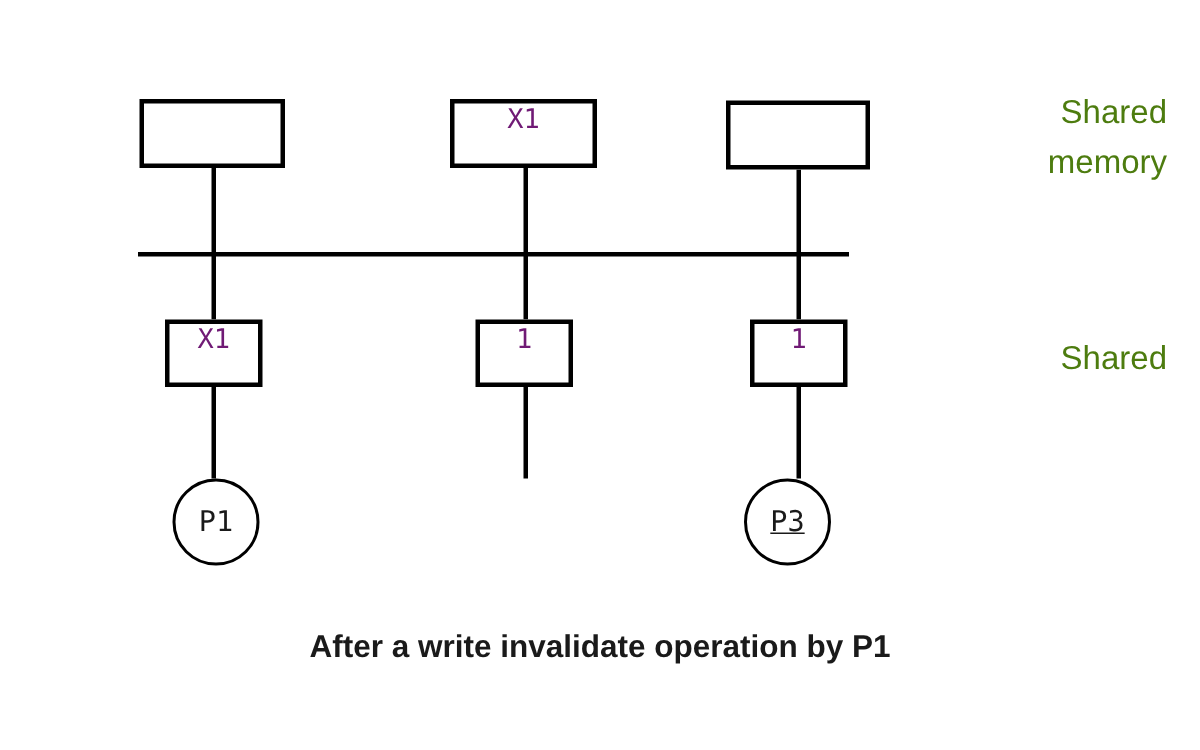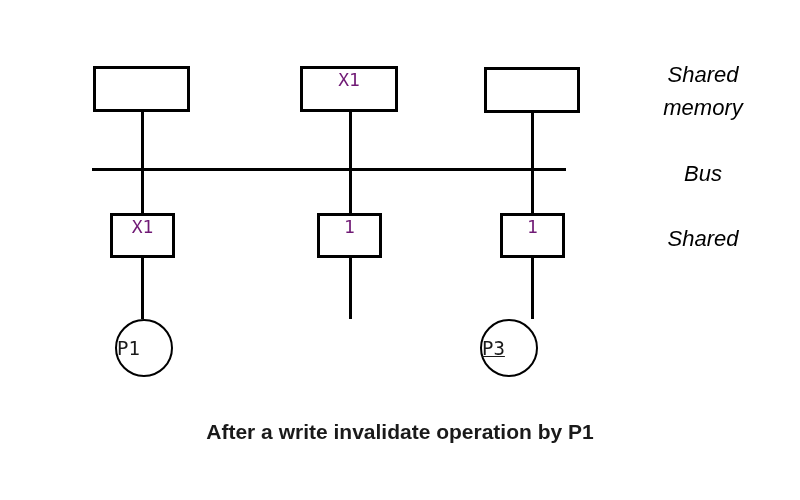--- a/index.html
+++ b/index.html
@@ -37,45 +37,45 @@
     position: absolute;
     box-sizing: border-box;
     top: 319px;
     width: 58px;
     height: 58px;
     border: 2.5px solid #000000;
     border-radius: 50%;
     background: #ffffff;
     display: flex;
     align-items: center;
+    justify-content: center;
     font-family: "DejaVu Sans Mono", monospace;
     font-size: 19px;
     color: #1a1a1a;
     z-index: 2;
   }
 
   
   .line {
     position: absolute;
     background: #000000;
     z-index: 1;
   }
   .vline { width: 3px; }
   .bus-line { left: 92px; top: 168px; width: 474px; height: 3px; }
 
   
   .row-label {
     position: absolute;
     left: 628px;
     width: 150px;
-    text-align: center;
+    text-align: right;
     font-size: 22px;
     line-height: 33px;
-    color: #000000;
-    font-style: italic;
+    color: #4d7c0f;
   }
 
   
   .caption {
     position: absolute;
     left: 0;
     top: 420px;
     width: 800px;
     text-align: center;
     font-size: 21px;
@@ -114,23 +114,22 @@
     <span>1</span>
   </div>
 
   <div class="line vline" style="left:141px; top:258px; height:61px;"></div>
   <div class="line vline" style="left:349px; top:258px; height:61px;"></div>
   <div class="line vline" style="left:531px; top:258px; height:61px;"></div>
 
   <div class="proc-circle" style="left:115px;">
     <span>P1</span>
   </div>
-  <div class="proc-circle" style="left:480px;text-decoration:underline;">
+  <div class="proc-circle" style="left:496px;text-decoration:underline;">
     <span>P3</span>
   </div>
 
   <div class="row-label" style="top:58px;">Shared memory</div>
-  <div class="row-label" style="top:157px;">Bus</div>
   <div class="row-label" style="top:222px;">Shared</div>
 
   <div class="caption">After a write invalidate operation by P1</div>
 
 </div>
 
 </body></html>

